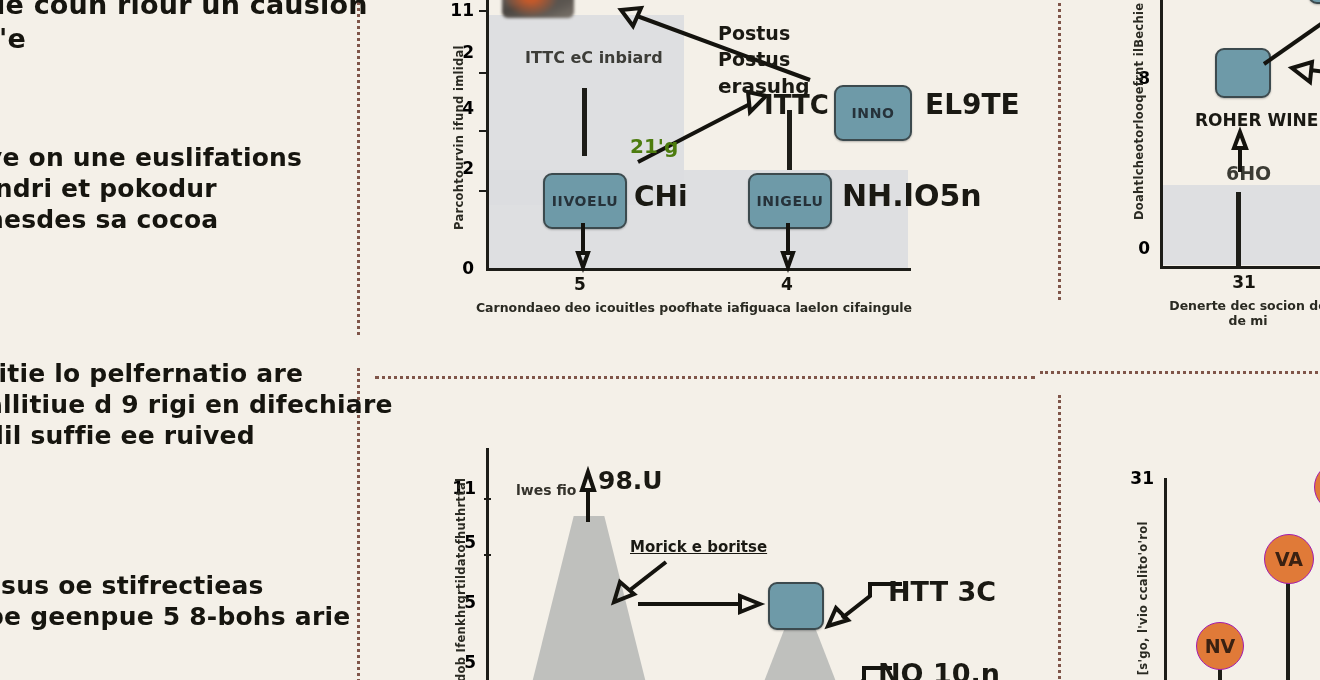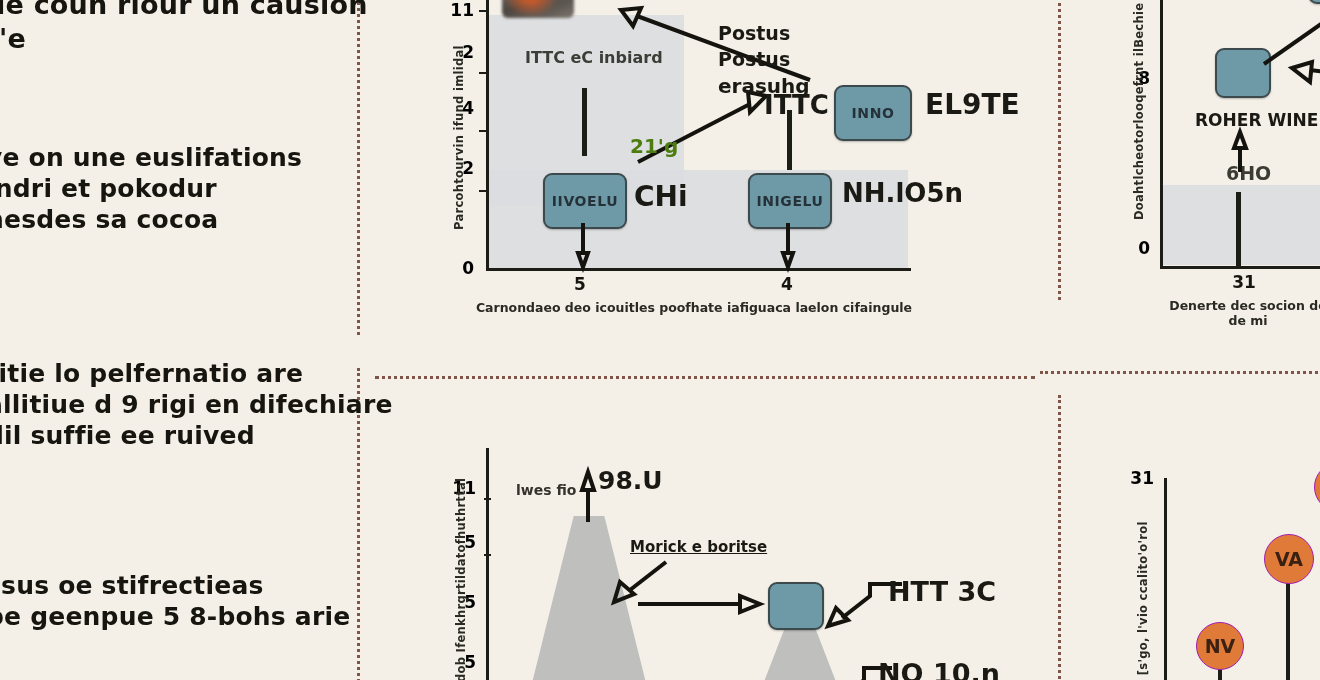--- a/index.html
+++ b/index.html
@@ -209,21 +209,21 @@
       <path d="M136 6 L118 2 L120 22 Z" fill="#14130e" stroke="none"></path>
     </svg>
 
     <div class="anno" style="left:288px;top:42px;font-size:19px;">Postus</div>
     <div class="anno" style="left:288px;top:68px;font-size:19px;">Postus</div>
     <div class="anno" style="left:288px;top:94px;font-size:20px;">erasuhg</div>
 
     <div class="anno" style="left:200px;top:154px;font-size:20px;color:#4d7c0f;">21'g</div>
     <div class="anno" style="left:334px;top:110px;font-size:26px;">ITTC</div>
     <div class="anno" style="left:204px;top:200px;font-size:28px;">CHi</div>
-    <div class="anno" style="left:412px;top:198px;font-size:26px;">NH.lO5n</div>
+    <div class="anno" style="left:412px;top:198px;font-size:30px;">NH.lO5n</div>
     <div class="anno" style="left:495px;top:108px;font-size:28px;">EL9TE</div>
   </div>
 
   <div class="panel" style="left:1100px;top:-20px;width:260px;height:350px;">
 
     <div class="plotbg" style="left:62px;top:205px;width:230px;height:80px;"></div>
 
     <div class="axis-y" style="left:60px;top:-10px;height:298px;"></div>
     <div class="axis-x" style="left:60px;top:286px;width:210px;"></div>
 

